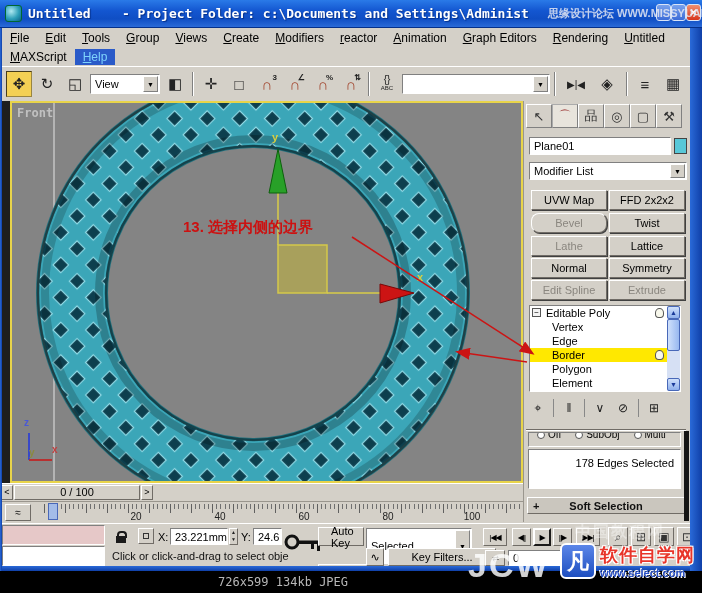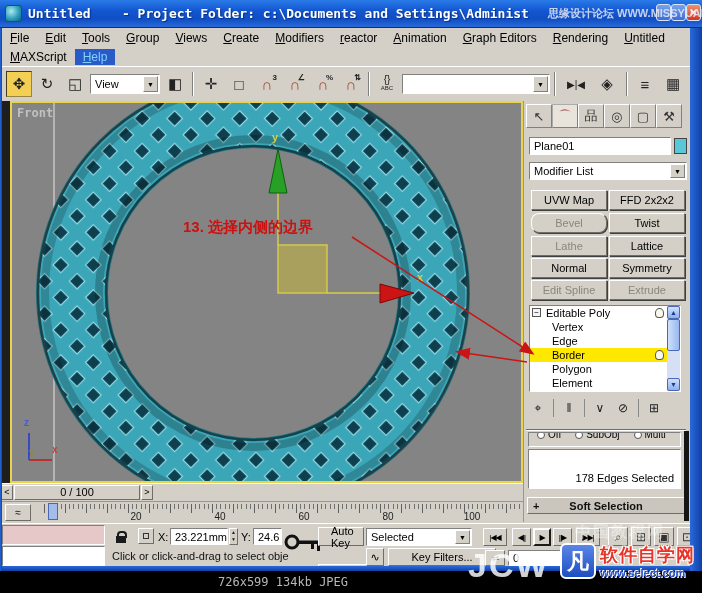--- a/index.html
+++ b/index.html
@@ -88,21 +88,21 @@
   .stoolbar { position:absolute; left:4px; top:295px; width:156px; height:24px; display:flex; align-items:center; gap:3px; }
   .sticon { width:20px; height:20px; display:flex; align-items:center; justify-content:center; font-size:12px; color:#222; }
   .ssep { width:1px; height:18px; background:#888; margin:0 2px; }
   .psep { position:absolute; left:2px; top:328px; width:160px; height:2px; border-top:1px solid #706c66; border-bottom:1px solid #fff; }
   .preview-box { position:absolute; left:4px; top:331px; width:153px; height:15px; overflow:hidden;
     border:1px solid; border-color:#808080 #fff #fff #808080; background:#d4d0c8; }
   .preview-in { display:flex; gap:14px; margin:-4px 0 0 8px; font-size:10px; align-items:center; }
   .radio { width:8px; height:8px; border:1px solid #555; border-radius:50%; background:#fff; display:inline-block; margin-right:3px; vertical-align:middle; }
   .selbox { position:absolute; left:4px; top:348px; width:153px; height:40px; background:#fff;
     border:1px solid; border-color:#808080 #fff #fff #808080; font-size:11px; color:#000;
-    text-align:right; padding:22px 6px 0 0; }
+    text-align:right; padding:7px 6px 0 0; }
   .softsel { position:absolute; left:3px; top:396px; width:158px; height:17px; background:#cac6be;
     border:1px solid; border-color:#fff #706c66 #706c66 #fff; font-size:11px; font-weight:bold;
     display:flex; align-items:center; justify-content:center; color:#111; }
   .softsel .plus { position:absolute; left:5px; font-weight:bold; }
   .pvscroll { position:absolute; left:160px; top:330px; width:5px; height:90px; background:#151515; }
 
   .anno-overlay { position:absolute; left:0; top:0; width:702px; height:421px; pointer-events:none; z-index:50; }
 
   
   .timeslider { position:absolute; left:0; top:483px; width:523px; height:18px; background:#d4d0c8;
@@ -425,21 +425,21 @@
     <svg class="keysvg" width="40" height="24">
       <circle cx="9" cy="10" r="6" fill="none" stroke="#111" stroke-width="3"></circle>
       <rect x="15" y="8.5" width="22" height="3.5" fill="#111"></rect>
       <rect x="28" y="12" width="3" height="5" fill="#111"></rect>
       <rect x="34" y="12" width="3" height="7" fill="#111"></rect>
     </svg>
 
     <div class="prompt">Click or click-and-drag to select obje</div>
 
     <div class="sbtn" style="left:318px; top:3px; width:46px; height:19px;padding-left:12px;">Auto Key</div>
-    <div class="field" style="left:366px; top:4px; width:106px; height:18px;">
+    <div class="field" style="left:366px; top:4px; width:106px; height:36px;">
       <span>Selected</span>
       <span class="ddbtn">▼</span>
     </div>
     <div class="sbtn" style="left:318px; top:40px; width:64px; height:18px;">Set Key</div>
     <div class="sbtn" style="left:366px; top:24px; width:18px; height:18px;">∿</div>
     <div class="sbtn" style="left:388px; top:24px; width:108px; height:18px;">Key Filters...</div>
 
     <div class="sbtn pb" style="left:483px; top:4px; width:24px; height:18px;">|◀◀</div>
     <div class="sbtn pb" style="left:512px; top:4px; width:19px; height:18px;">◀||</div>
     <div class="sbtn pb" style="left:533px; top:4px; width:18px; height:18px; border-style:outset; border-width:2px;">▶</div>

